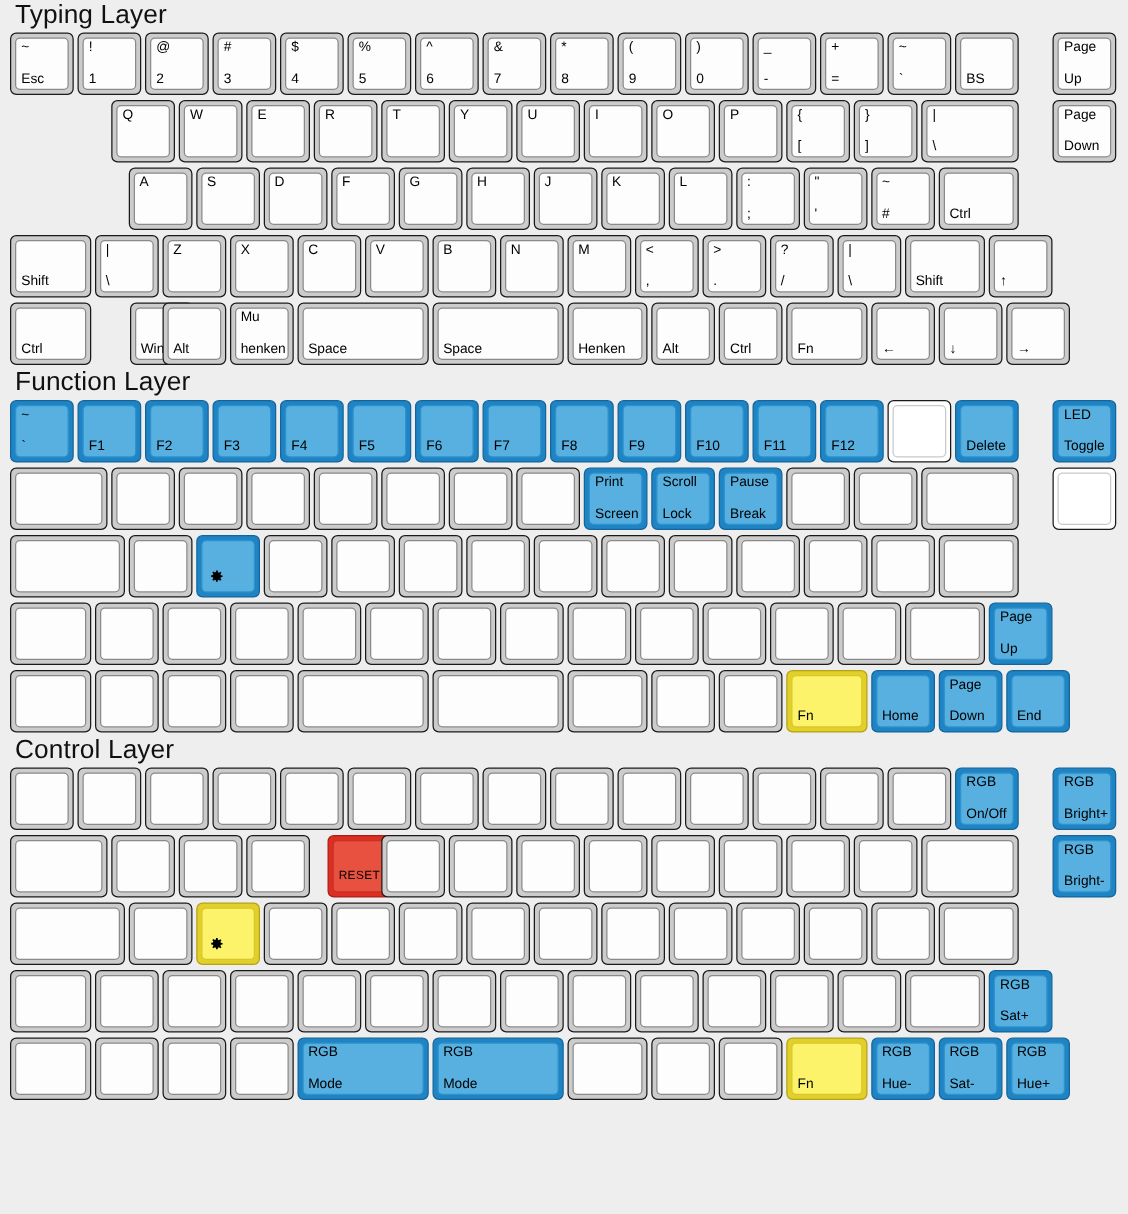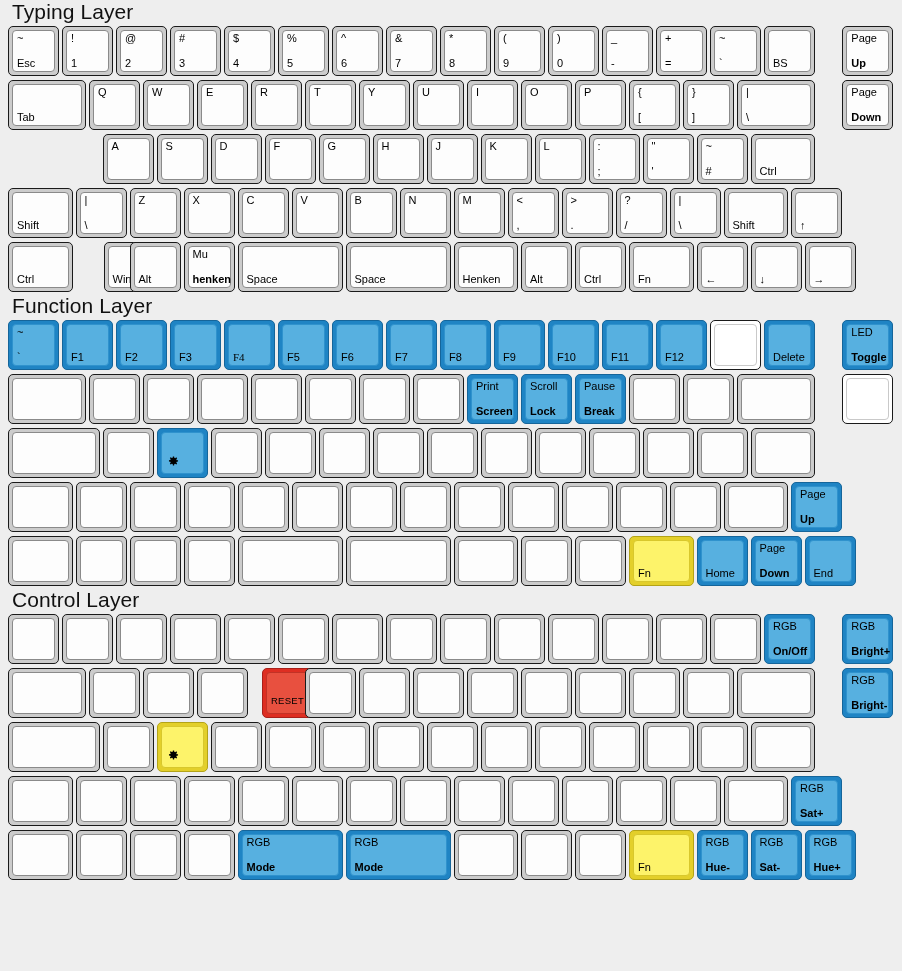--- a/index.html
+++ b/index.html
@@ -53,21 +53,21 @@
     line-height:12px;
     white-space:pre;
   }
   .lbl-bot{
     position:absolute;
     left:4px; bottom:2px;
     font-size:11px;
     line-height:12px;
     white-space:pre;
   }
-  .lbl-bot.two{ bottom:2px;font-weight:bold; }
+  .lbl-bot.two{ bottom:2px; }
   .gear{
     position:absolute;
     left:6px; bottom:6px;
     width:11px;height:11px;
     line-height:11px;
     font-size:12px;
     color:#000;
   }
   .reset-lbl{
     position:absolute;
@@ -185,25 +185,20 @@
           </div>
         </div>
         <div class="key plain" style="left: 842.3px; width: 51px;">
           <div class="cap">
             <span class="lbl-top">Page</span>
             <span class="lbl-bot two">Up</span>
           </div>
         </div>
       </div>
       <div class="krow" style="height: 54px;">
-        <div class="key plain" style="left: 8px; width: 78px;">
-          <div class="cap">
-            <span class="lbl-bot">Tab</span>
-          </div>
-        </div>
         <div class="key plain" style="left: 89px; width: 51px;">
           <div class="cap">
             <span class="lbl-top">Q</span>
           </div>
         </div>
         <div class="key plain" style="left: 143px; width: 51px;">
           <div class="cap">
             <span class="lbl-top">W</span>
           </div>
         </div>
@@ -510,21 +505,21 @@
         <div class="key blue" style="left: 116px; width: 51px;">
           <div class="cap">
             <span class="lbl-bot">F2</span>
           </div>
         </div>
         <div class="key blue" style="left: 170px; width: 51px;">
           <div class="cap">
             <span class="lbl-bot">F3</span>
           </div>
         </div>
-        <div class="key blue" style="left: 224px; width: 51px; font-family: Liberation Serif, serif;">
+        <div class="key blue" style="left: 224px; width: 51px;">
           <div class="cap">
             <span class="lbl-bot">F4</span>
           </div>
         </div>
         <div class="key blue" style="left: 278px; width: 51px;">
           <div class="cap">
             <span class="lbl-bot">F5</span>
           </div>
         </div>
         <div class="key blue" style="left: 332px; width: 51px;">

